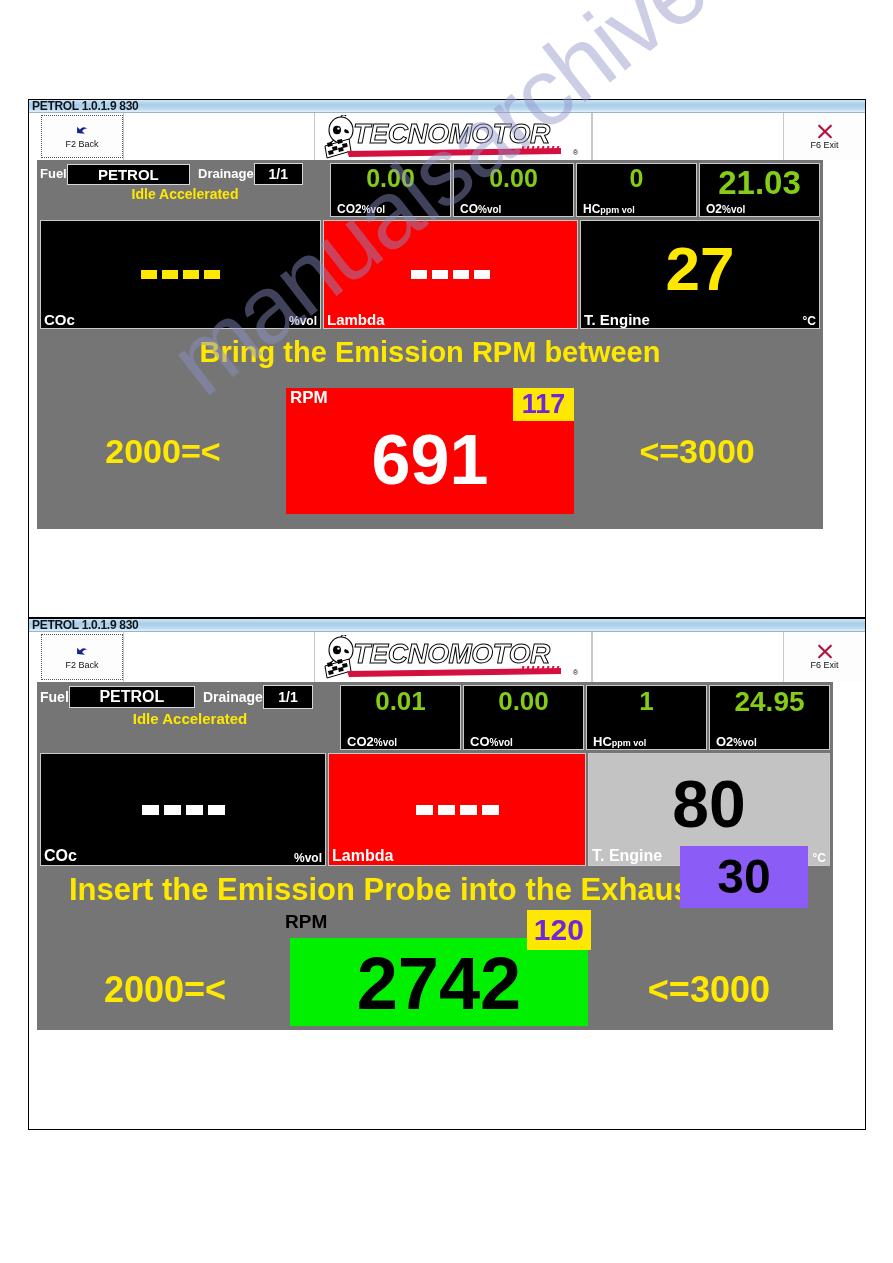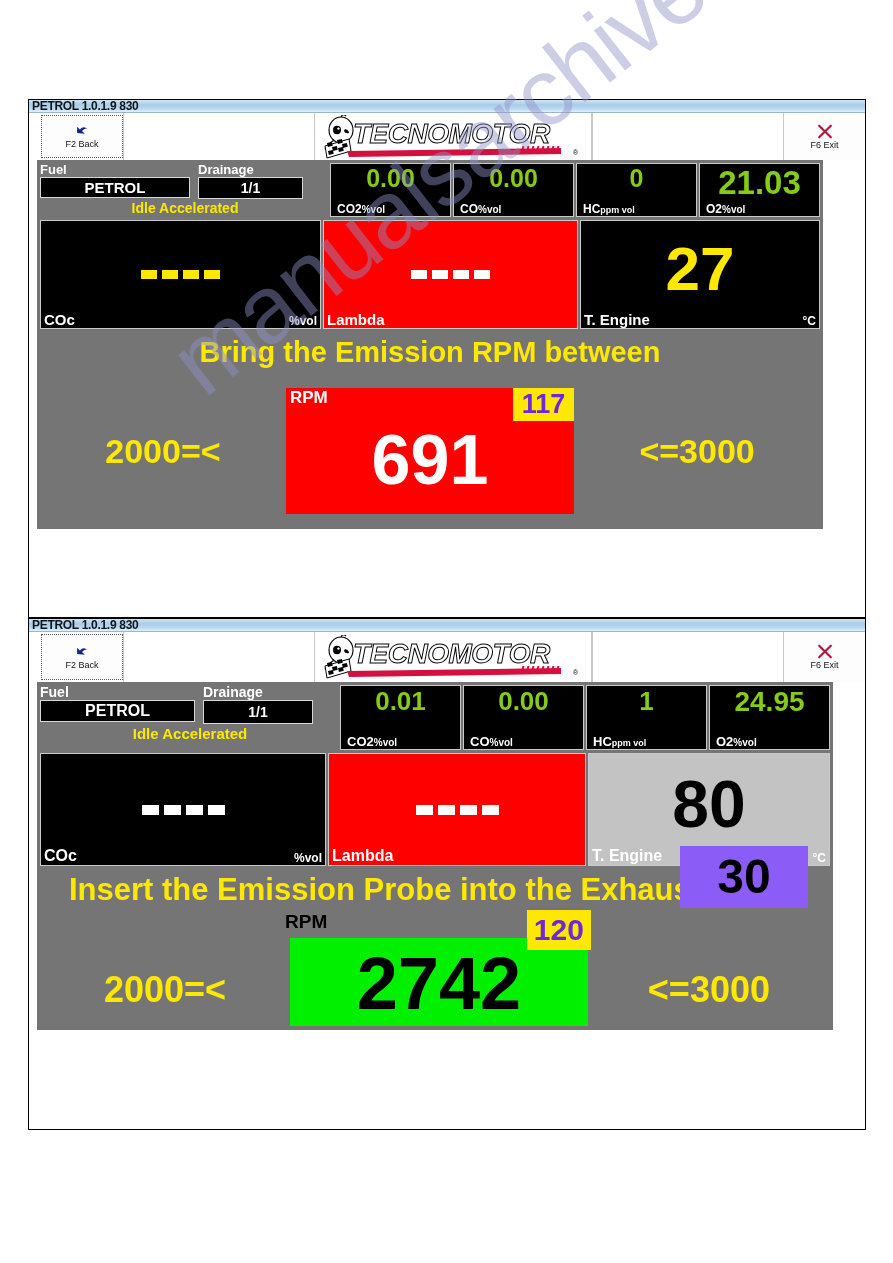--- a/index.html
+++ b/index.html
@@ -100,21 +100,21 @@
   
   .body {
     background: #757575;
     padding: 3px 3px 4px 3px;
   }
 
   
   .toprow { display: flex; align-items: stretch; }
   .fuelblock { display: flex; flex-direction: column; }
   .fuelrow { display: flex; gap: 8px; }
-  .fcell { display: flex; flex-direction: column; align-items: flex-start; }
+  .fcell { display: flex; align-items: center; }
   .fcell .cap {
     color: #fff; font-weight: bold; line-height: 1.05;
     font-family: "Liberation Sans", sans-serif;
   }
   .fcell .val {
     background: #000; color: #fff; font-weight: bold;
     text-align: center; line-height: 1;
     border: 1px solid #d7d7d7;
     font-family: "Liberation Sans", sans-serif;
   }

